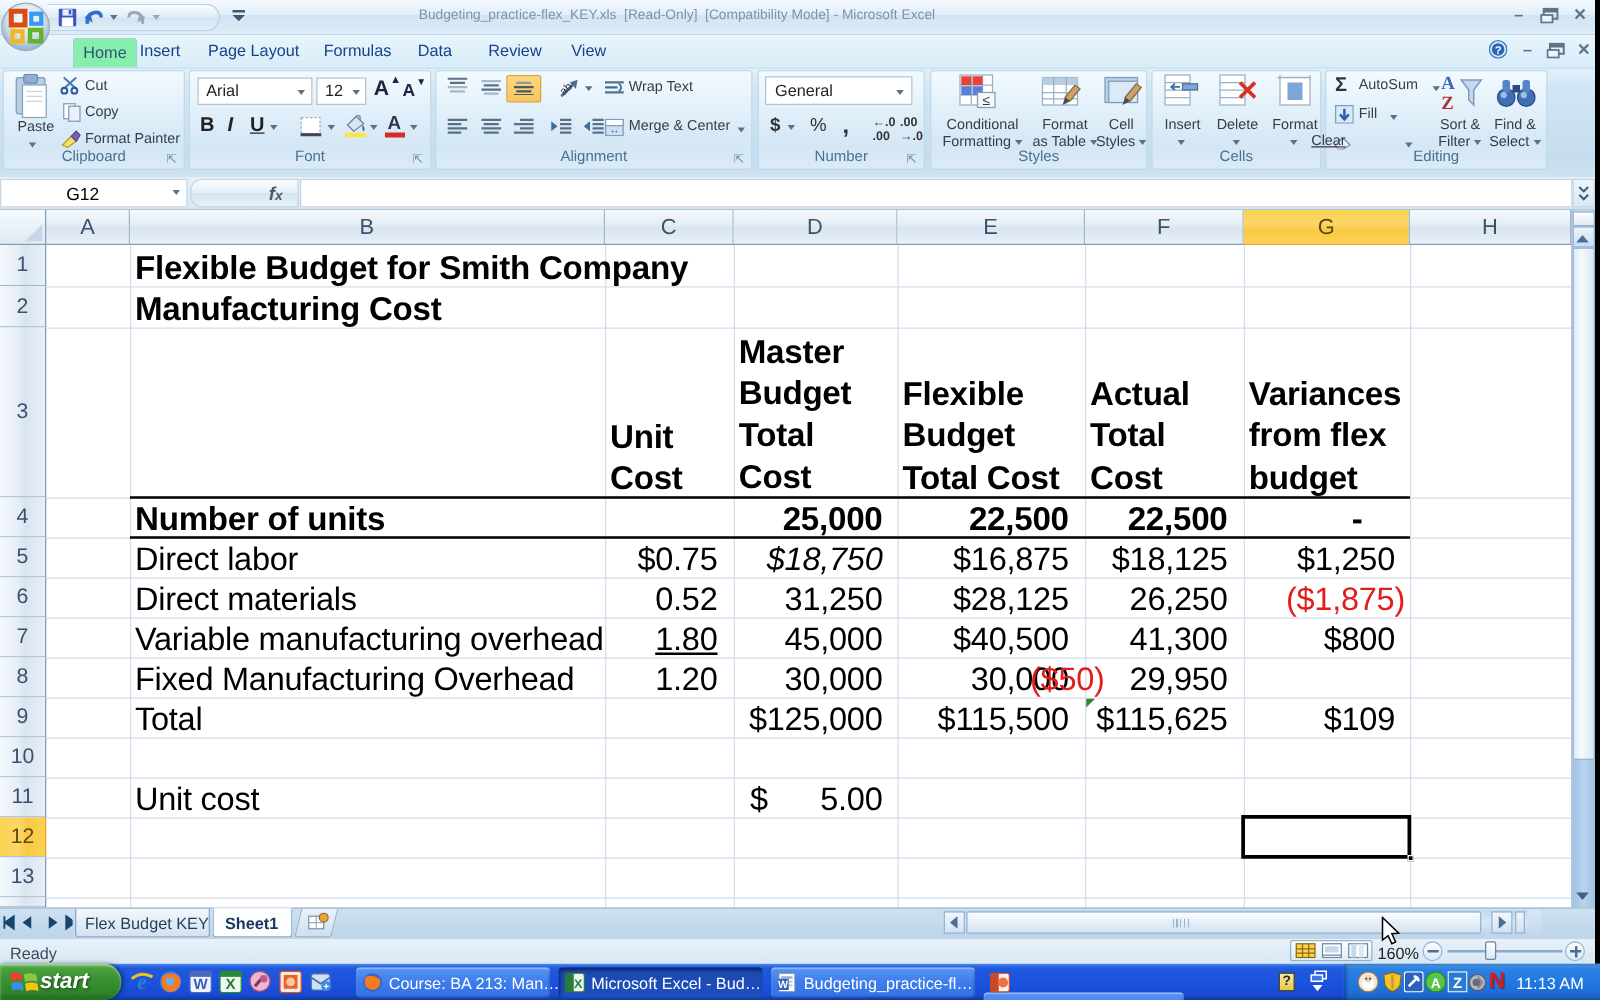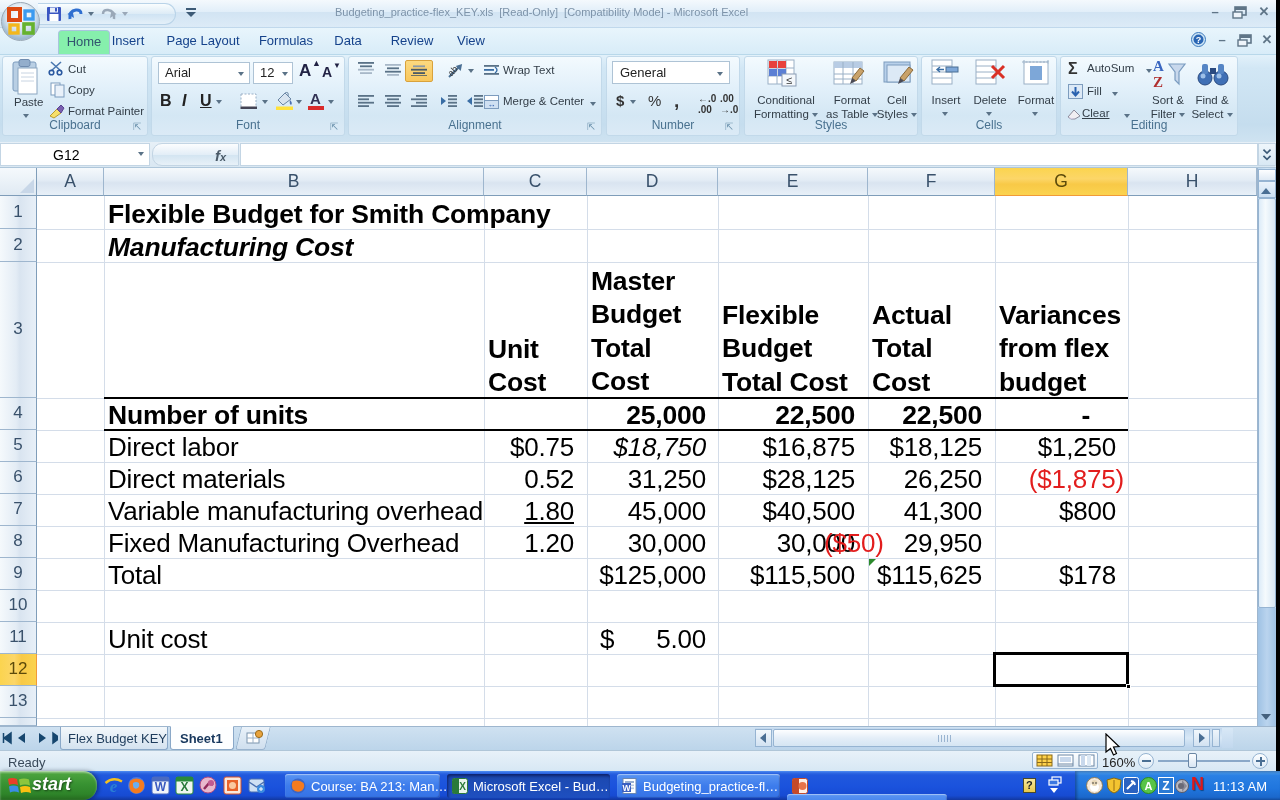--- a/index.html
+++ b/index.html
@@ -362,21 +362,21 @@
 <svg class="abs" style="left:1068px;top:84px;" width="15" height="15">
     <rect x="0.5" y="0.5" width="14" height="14" fill="#dce9f6" stroke="#7d9cbe"></rect>
     <path d="M7.5 3 L7.5 10 M4 7.5 L7.5 11.5 L11 7.5" stroke="#2a62b0" stroke-width="2" fill="none"></path>
   </svg>
 <div class="abs rbtxt" style="left:1087px;top:85px;">Fill</div>
 <div class="abs darr" style="left:1112px;top:92px;"></div>
 <svg class="abs" style="left:1066px;top:106px;" width="17" height="14">
     <path d="M2 11 L8 4 L14 10 L9 13 L5 13 Z" fill="#f0eef2" stroke="#8a8a9a"></path>
     <path d="M2 11 L5 13 L9 13" fill="#d8cfe8"></path>
   </svg>
-<div class="abs rbtxt" style="left:1082px;top:107px;text-decoration:underline;">Clear</div>
+<div class="abs rbtxt" style="left:1049px;top:107px;text-decoration:underline;">Clear</div>
 <div class="abs darr" style="left:1124px;top:114px;"></div>
 <svg class="abs" style="left:1152px;top:56px;" width="36" height="34">
 <text x="1" y="15" font-size="15" font-weight="bold" fill="#3a66c0" font-family="Liberation Serif">A</text>
 <text x="1" y="31" font-size="15" font-weight="bold" fill="#b03030" font-family="Liberation Serif">Z</text>
 <path d="M17 8 L33 8 L27 16 L27 28 L23 24 L23 16 Z" fill="#c8d8ec" stroke="#7a9cc0" stroke-width="1.2"></path>
 </svg>
 <div class="abs rbtxt" style="left:1108px;top:94px;width:120px;text-align:center;">Sort &amp;</div>
 <div class="abs rbtxt" style="left:1108px;top:108px;width:120px;text-align:center;">Filter <span class="darr"></span></div>
 <svg class="abs" style="left:1196px;top:58px;" width="34" height="32">
 <circle cx="9" cy="20" r="7" fill="#3f6fb5" stroke="#2a4a80"></circle>
@@ -441,21 +441,21 @@
 <div class="abs ghline" style="top:526px;"></div>
 <div class="abs ghline" style="top:558px;"></div>
 <div class="abs ghline" style="top:590px;"></div>
 <div class="abs ghline" style="top:622px;"></div>
 <div class="abs ghline" style="top:654px;"></div>
 <div class="abs ghline" style="top:686px;"></div>
 <div class="abs ghline" style="top:718px;"></div>
 <div class="abs ghline" style="top:726px;"></div>
 
 <div class="abs cell b" style="left:108px;top:199px;">Flexible Budget for Smith Company</div>
-<div class="abs cell b" style="left:108px;top:232px;font-style:italic;">Manufacturing Cost</div>
+<div class="abs cell b" style="left:108px;top:232px;">Manufacturing Cost</div>
 <div class="abs cell b" style="left:488px;top:333px;line-height:33.4px;">Unit<br>Cost</div>
 <div class="abs cell b" style="left:591px;top:265px;line-height:33.4px;">Master<br>Budget<br>Total<br>Cost</div>
 <div class="abs cell b" style="left:722px;top:299px;line-height:33.4px;">Flexible<br>Budget<br>Total Cost</div>
 <div class="abs cell b" style="left:872px;top:299px;line-height:33.4px;">Actual<br>Total<br>Cost</div>
 <div class="abs cell b" style="left:999px;top:299px;line-height:33.4px;">Variances<br>from flex<br>budget</div>
 <div class="abs cell b" style="left:108px;top:400px;">Number of units</div>
 <div class="abs cell b" style="left:406px;width:300px;text-align:right;top:400px;">25,000</div>
 <div class="abs cell b" style="left:555px;width:300px;text-align:right;top:400px;">22,500</div>
 <div class="abs cell b" style="left:682px;width:300px;text-align:right;top:400px;">22,500</div>
 <div class="abs cell b" style="left:790px;width:300px;text-align:right;top:400px;">-</div>
@@ -480,21 +480,21 @@
 <div class="abs cell" style="left:108px;top:528px;">Fixed Manufacturing Overhead</div>
 <div class="abs cell" style="left:274px;width:300px;text-align:right;top:528px;">1.20</div>
 <div class="abs cell" style="left:406px;width:300px;text-align:right;top:528px;">30,000</div>
 <div class="abs cell" style="left:555px;width:300px;text-align:right;top:528px;">30,000</div>
 <div class="abs cell" style="left:682px;width:300px;text-align:right;top:528px;">29,950</div>
 <div class="abs cell red" style="left:824px;width:300px;top:528px;">($50)</div>
 <div class="abs cell" style="left:108px;top:560px;">Total</div>
 <div class="abs cell" style="left:406px;width:300px;text-align:right;top:560px;">$125,000</div>
 <div class="abs cell" style="left:555px;width:300px;text-align:right;top:560px;">$115,500</div>
 <div class="abs cell" style="left:682px;width:300px;text-align:right;top:560px;">$115,625</div>
-<div class="abs cell" style="left:816px;width:300px;text-align:right;top:560px;">$178</div>
+<div class="abs cell" style="left:816px;width:300px;text-align:right;top:560px;">$109</div>
 <div class="abs cell" style="left:108px;top:624px;">Unit cost</div>
 <div class="abs cell" style="left:600px;top:624px;">$</div>
 <div class="abs cell" style="left:406px;width:300px;text-align:right;top:624px;">5.00</div>
 
 <div class="abs" style="left:104px;top:397px;width:1024px;height:2px;background:#000;"></div>
 <div class="abs" style="left:104px;top:429px;width:1024px;height:2px;background:#000;"></div>
 
 <div class="abs" style="left:869px;top:559px;width:0;height:0;border-top:7px solid #2c8a2c;border-right:7px solid transparent;"></div>
 
 <div class="abs" style="left:993px;top:652px;width:136px;height:35px;border:3px solid #000;background:#fff;"></div>

